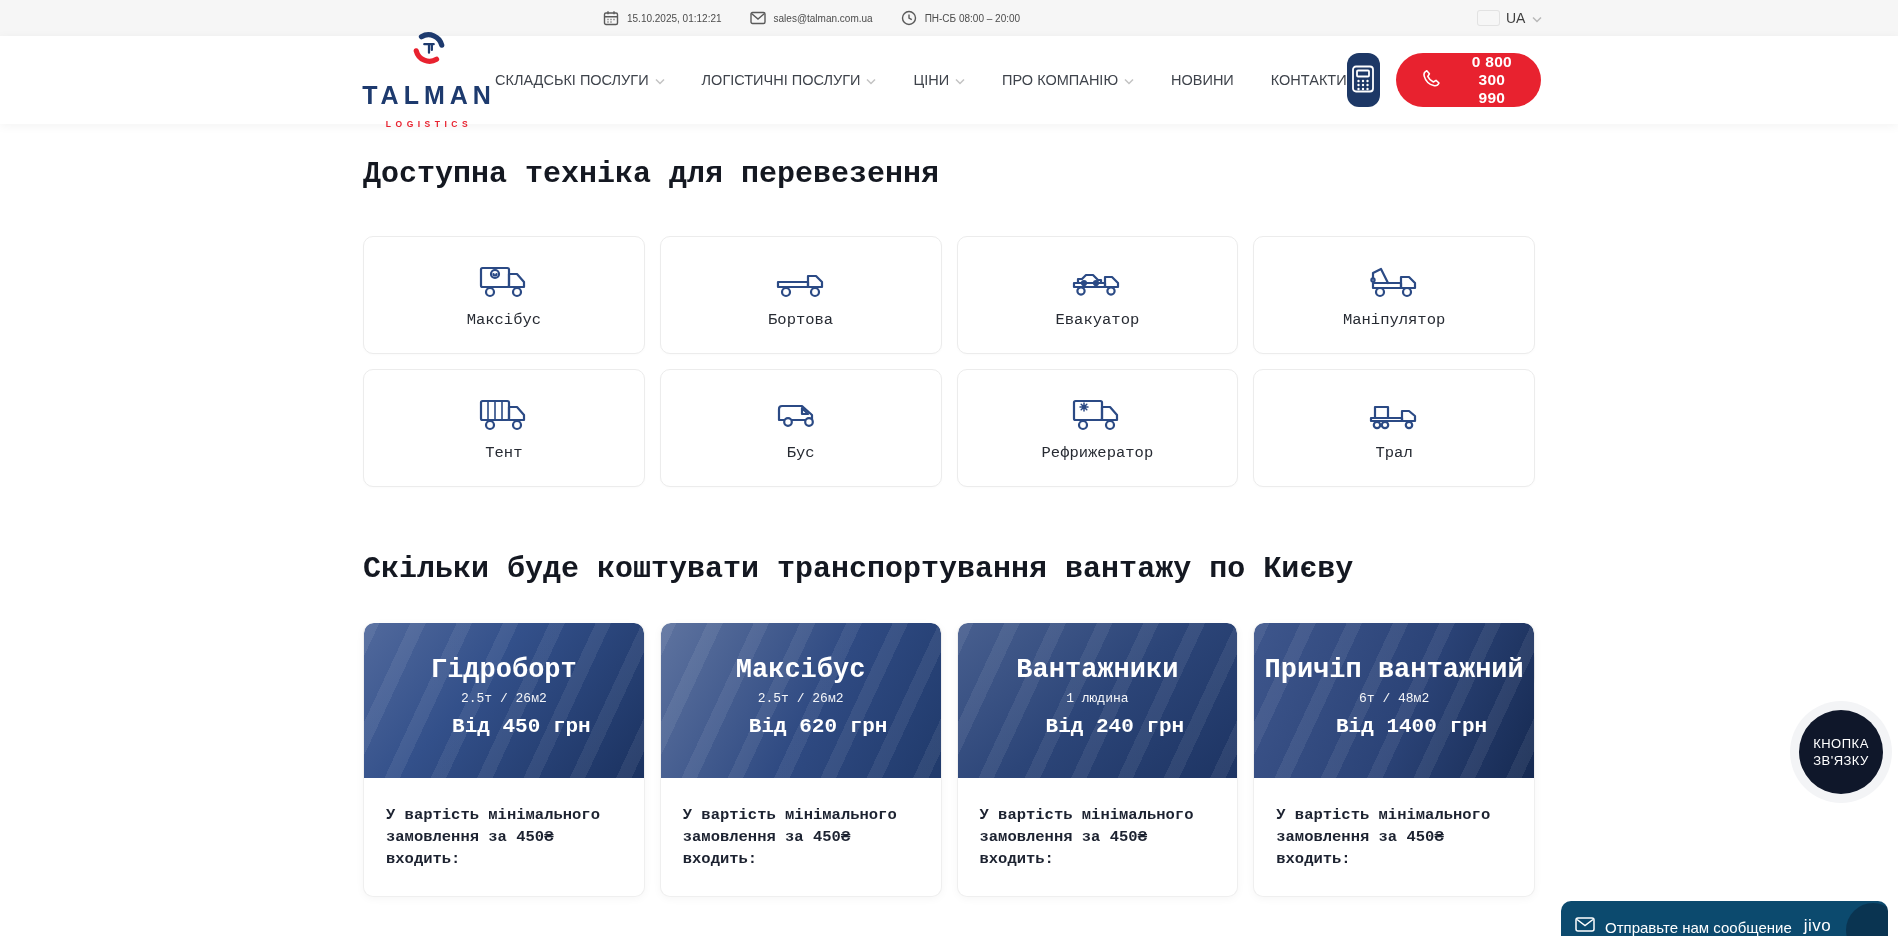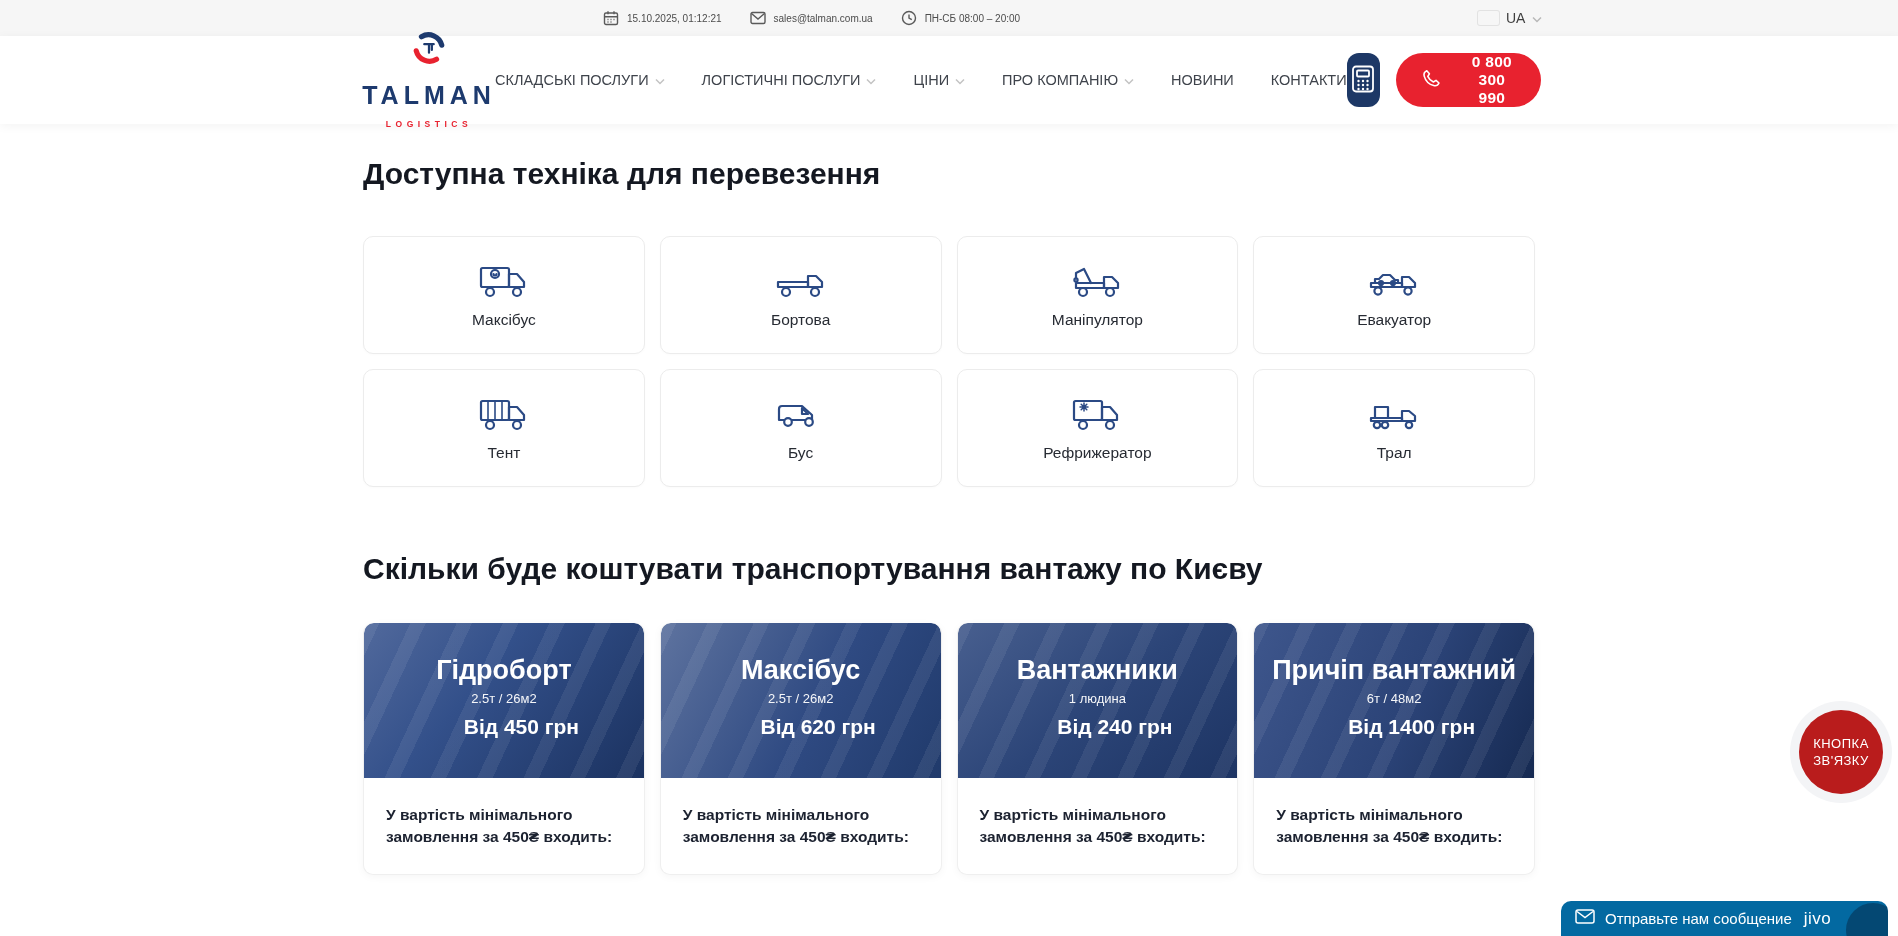--- a/index.html
+++ b/index.html
@@ -31,21 +31,21 @@
               cursor:pointer; white-space:nowrap; }
   .nav-item svg { margin-top:2px; }
   .header-actions { margin-left:auto; display:flex; align-items:center; gap:16px; }
   .calc-btn { width:54px; height:54px; background:#1d3866; border:none; border-radius:12px;
               display:flex; align-items:center; justify-content:center; cursor:pointer; }
   .phone-btn { height:54px; border:none; border-radius:27px; background:#e8222f; color:#fff;
                display:flex; align-items:center; gap:27px; padding:0 26px; font-size:15.5px;
                font-weight:700; letter-spacing:.3px; cursor:pointer; font-family:inherit; }
 
   
-  .container { width:1172px; margin:8px auto; }
+  .container { width:1172px; margin:8px auto;font-family:Liberation Mono, monospace; }
   .section-title { font-size:30px; font-weight:700; color:#141821; line-height:36px; }
   .vehicles { margin-top:32px; }
   .vgrid { margin-top:44px; display:grid; grid-template-columns:repeat(4,1fr); gap:15px; }
   .vcard { background:#fff; border:1px solid #ececec; border-radius:10px; height:118px;
            display:flex; flex-direction:column; align-items:center; justify-content:center;
            gap:10px; cursor:pointer; box-shadow:0 1px 3px rgba(0,0,0,.02); }
   .vicon { height:40px; display:flex; align-items:flex-end; }
   .vlabel { font-size:15.5px; color:#272b33; }
 
   .pricing { margin-top:64px; position:relative; }
@@ -68,25 +68,25 @@
   .pimg-4 { background:linear-gradient(115deg,#3e568c 0%,#2b4377 55%,#162a52 100%); }
   .ptitle { font-size:27px; font-weight:700; line-height:30px; }
   .pspec { font-size:13px; margin-top:6px; opacity:.95; }
   .pprice { font-size:21px; font-weight:700; margin-top:9px;padding-left:35px; }
   .pbody { padding:26px 22px; }
   .pnote { font-size:15.5px; font-weight:700; color:#1c2230; line-height:22px; }
 
   
   .callback { position:absolute; left:1790px; top:701px; width:102px; height:102px; border-radius:50%;
               background:#f3f4f6; display:flex; align-items:center; justify-content:center; cursor:pointer; }
-  .callback-inner { width:84px; height:84px; border-radius:50%; background:#b91c1c; color:#fff;
+  .callback-inner { width:84px; height:84px; border-radius:50%; background:#0f172a; color:#fff;
               display:flex; flex-direction:column; align-items:center; justify-content:center;
               font-size:13px; letter-spacing:.5px; line-height:17px; }
-  .jivo { position:absolute; left:1561px; top:901px; width:327px; height:35px; background:#0369a1;
-          border-radius:10px 10px 0 0; display:flex; align-items:center; gap:10px; padding:0 14px;
+  .jivo { position:absolute; left:1561px; top:901px; width:327px; height:35px; background:#0c4a6e;
+          border-radius:10px 10px 0 0; display:flex; align-items:flex-end; gap:10px; padding:0 14px;
           cursor:pointer; overflow:hidden; }
   .jivo::after { content:""; position:absolute; right:-12px; top:2px; width:54px; height:54px;
           border-radius:50%; background:rgba(10,12,30,.35); }
   .jivo-text { color:#fff; font-size:15px; position:relative; z-index:1; }
   .jivo-brand { color:#fff; font-size:17px; letter-spacing:.5px; position:relative; z-index:1; margin-left:2px; }
 </style>
 </head>
 <body>
 
 <div class="page">
@@ -238,44 +238,44 @@
             <circle cx="11" cy="31" r="4" fill="#fff"></circle>
               <circle cx="40" cy="31" r="4" fill="#fff"></circle>
           </svg>
         </span>
         <span class="vlabel">Бортова</span>
       </div>
 
       <div class="vcard">
         <span class="vicon">
           <svg width="52" height="40" viewBox="0 0 52 40" fill="none" stroke="#2b4a85" stroke-width="2.2" stroke-linecap="round" stroke-linejoin="round">
-            <path d="M5 22 h28 v5 H5 z"></path>
-              <path d="M33 16 h8 l6 6 v5 h-14 z"></path>
-            <path d="M20 22 L13 8 L5 12 M5 12 v5"></path>
-              <circle cx="5" cy="19" r="1.6"></circle>
-            <circle cx="12" cy="31" r="4" fill="#fff"></circle>
-              <circle cx="39" cy="31" r="4" fill="#fff"></circle>
-          </svg>
-        </span>
-        <span class="vlabel">Маніпулятор</span>
-      </div>
-
-      <div class="vcard">
-        <span class="vicon">
-          <svg width="52" height="40" viewBox="0 0 52 40" fill="none" stroke="#2b4a85" stroke-width="2.2" stroke-linecap="round" stroke-linejoin="round">
             <path d="M3 22 h31 v4 H3 z"></path>
               <path d="M7 22 v-4 h4 l4 -4 h7 l5 5 h3 v3"></path>
             <circle cx="13" cy="22" r="2"></circle>
               <circle cx="25" cy="22" r="2"></circle>
             <path d="M34 16 h7 l6 6 v4 h-13 z"></path>
             <circle cx="10" cy="30" r="3.6" fill="#fff"></circle>
               <circle cx="40" cy="30" r="3.6" fill="#fff"></circle>
           </svg>
         </span>
         <span class="vlabel">Евакуатор</span>
+      </div>
+
+      <div class="vcard">
+        <span class="vicon">
+          <svg width="52" height="40" viewBox="0 0 52 40" fill="none" stroke="#2b4a85" stroke-width="2.2" stroke-linecap="round" stroke-linejoin="round">
+            <path d="M5 22 h28 v5 H5 z"></path>
+              <path d="M33 16 h8 l6 6 v5 h-14 z"></path>
+            <path d="M20 22 L13 8 L5 12 M5 12 v5"></path>
+              <circle cx="5" cy="19" r="1.6"></circle>
+            <circle cx="12" cy="31" r="4" fill="#fff"></circle>
+              <circle cx="39" cy="31" r="4" fill="#fff"></circle>
+          </svg>
+        </span>
+        <span class="vlabel">Маніпулятор</span>
       </div>
 
       <div class="vcard">
         <span class="vicon">
           <svg width="52" height="40" viewBox="0 0 52 40" fill="none" stroke="#2b4a85" stroke-width="2.2" stroke-linecap="round" stroke-linejoin="round">
             <rect x="3" y="7" width="28" height="19" rx="1.5"></rect>
               <path d="M10 7 v19 M17 7 v19 M24 7 v19" stroke-width="1.6"></path>
             <path d="M31 13 h8 l7 8 v5 h-15 z"></path>
               <circle cx="12" cy="31" r="4" fill="#fff"></circle>
               <circle cx="39" cy="31" r="4" fill="#fff"></circle>

